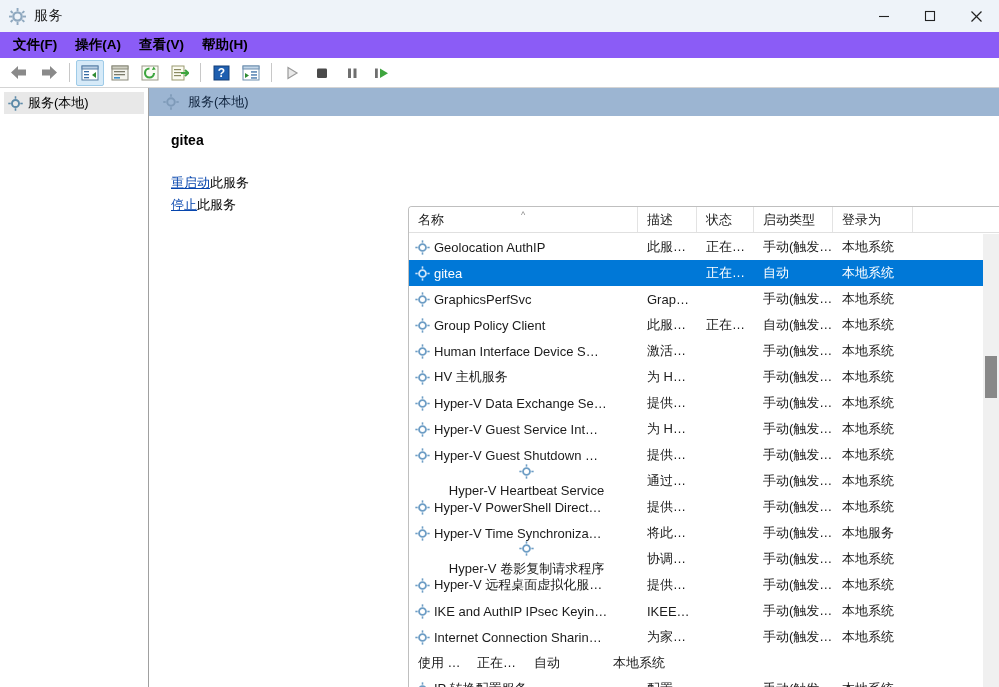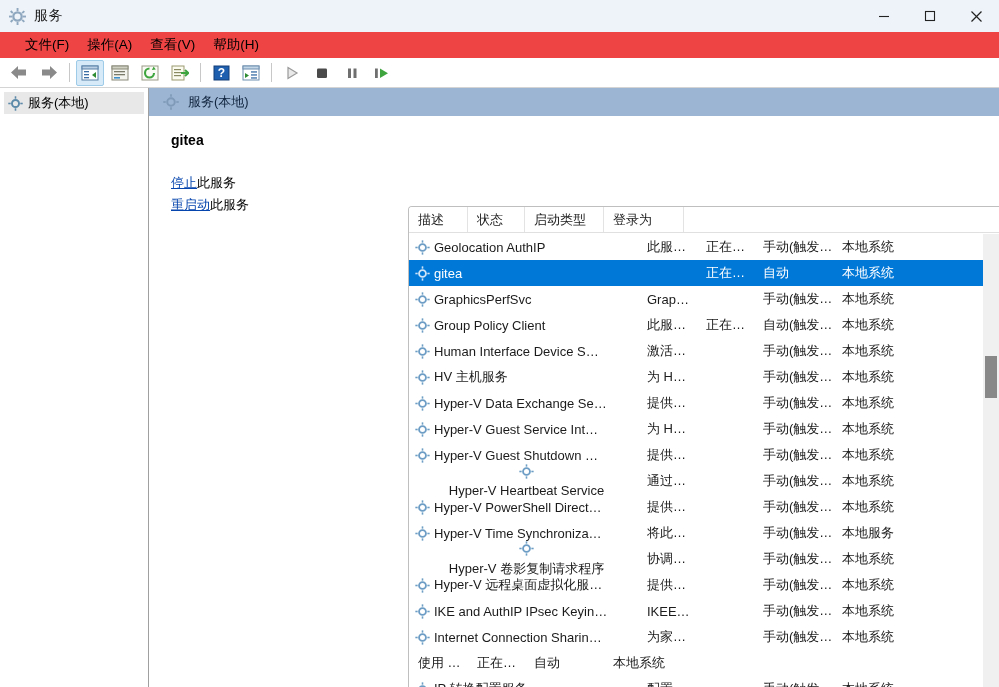--- a/index.html
+++ b/index.html
@@ -39,24 +39,25 @@
   .win-btn {
     width: 46px; height: 32px;
     display: flex; align-items: center; justify-content: center;
     font-size: 14px;
     color: #222;
   }
 
   
   .menubar {
     height: 26px;
-    background: #ef4444;
+    background: #8b5cf6;
     display: flex;
     align-items: center;
-    padding-left: 16px;
+    padding-left: 4px;
+    font-weight: bold;
   }
   .menu-item {
     font-size: 13.5px;
     color: #000;
     padding: 3px 9px;
     white-space: nowrap;
   }
 
   
   .toolbar {
@@ -403,29 +404,33 @@
               <rect x="14.1" y="7.6" width="2.6" height="1.8"></rect>
           </g>
         </svg>
       </span>
       <span class="ch-text">服务(本地)</span>
     </div>
 
     <div class="detail-col">
       <div class="detail-title">gitea</div>
       <div class="detail-link">
+        <a>重启动</a><span>此服务</span>
+      </div>
+      <div class="detail-link">
         <a>停止</a><span>此服务</span>
       </div>
-      <div class="detail-link">
-        <a>重启动</a><span>此服务</span>
-      </div>
     </div>
 
     <div class="list-panel">
       <div class="list-head" id="list-head">
+          <div class="lh-cell" style="width: 229px;">
+            <span>名称</span>
+            <span class="sort-caret">^</span>
+          </div>
           <div class="lh-cell" style="width: 59px;">
             <span>描述</span>
           </div>
           <div class="lh-cell" style="width: 57px;">
             <span>状态</span>
           </div>
           <div class="lh-cell" style="width: 79px;">
             <span>启动类型</span>
           </div>
           <div class="lh-cell" style="width: 80px;">

